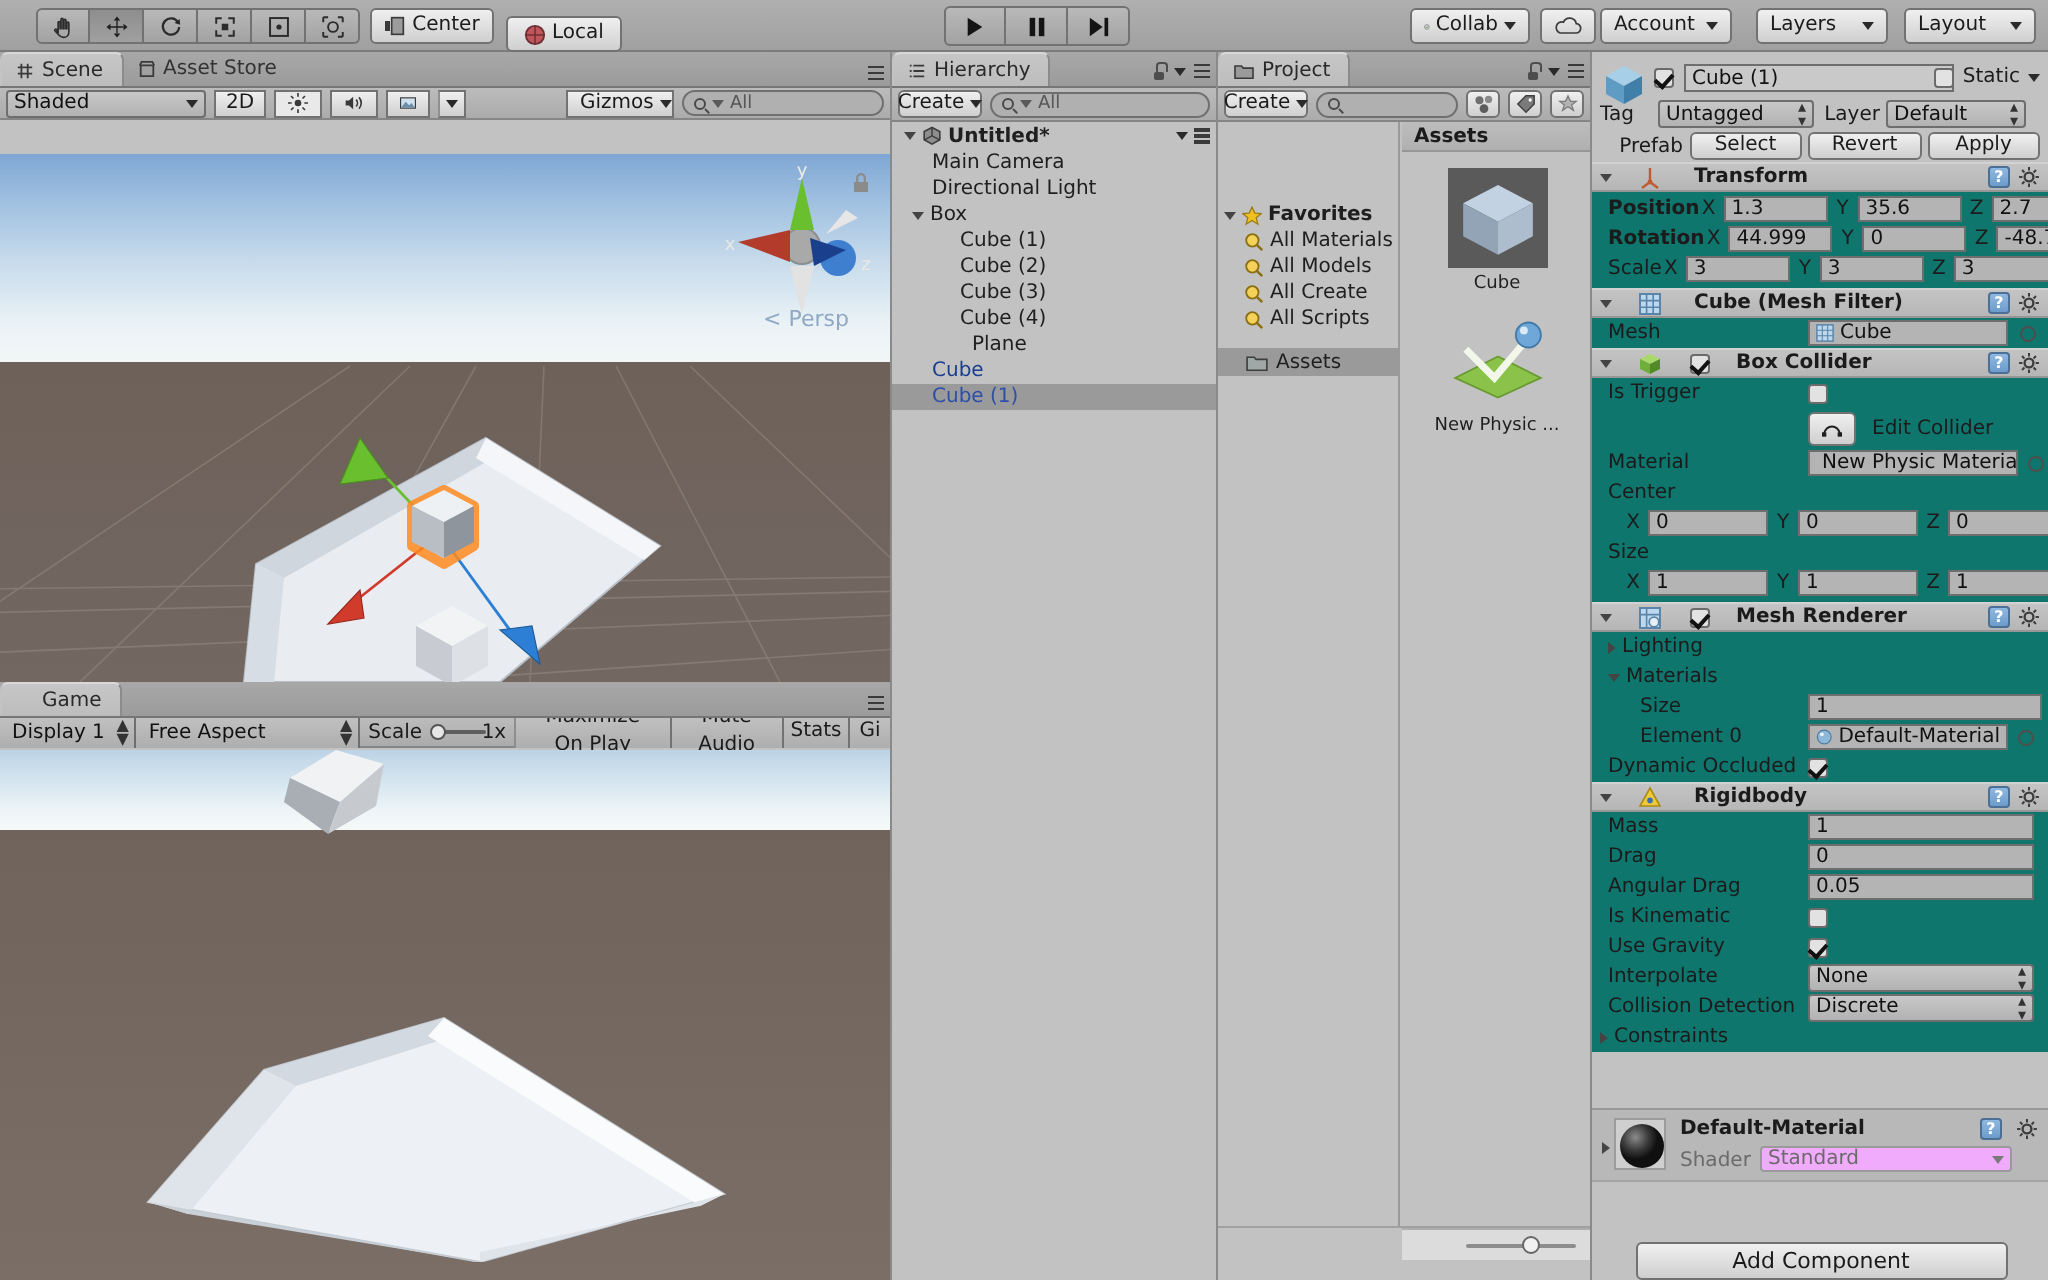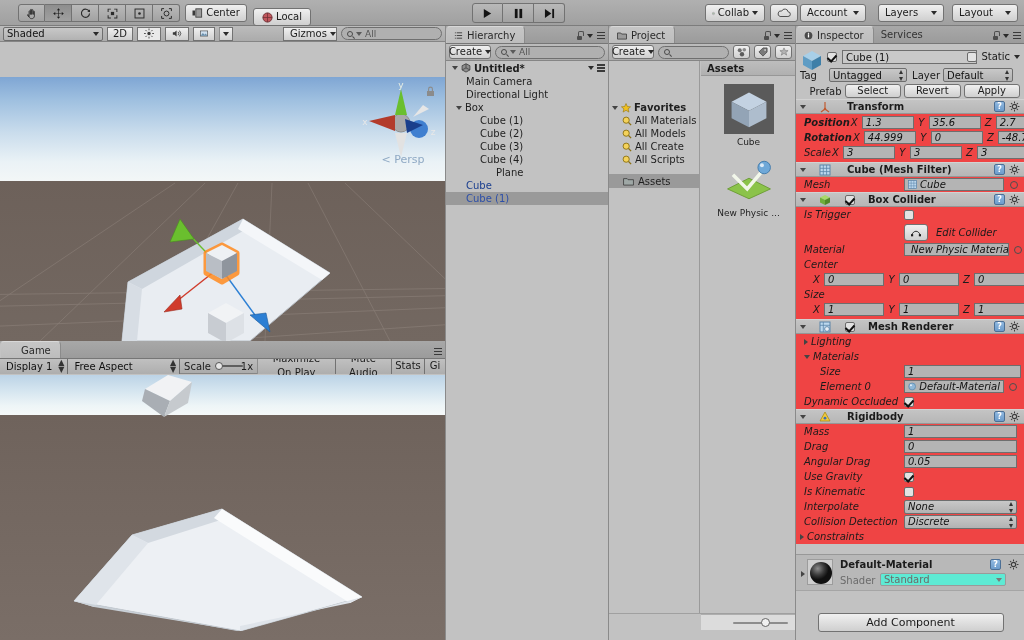--- a/index.html
+++ b/index.html
@@ -95,21 +95,21 @@
   }
   .comp-head {
     height:15px; display:flex; align-items:center; gap:10px; padding:0 4px;
     background:linear-gradient(#c4c4c4,#b6b6b6);
     border-top:1px solid #d2d2d2; border-bottom:1px solid #969696;
     font-size:10px; font-weight:bold;
   }
   .comp-ico { width:12px;height:12px;flex:none; }
   .hq { width:11px;height:11px;background:linear-gradient(#8fb8e0,#6d9ccb);border:1px solid #4c6f95;border-radius:2px;color:#fff;font-size:8px;font-weight:bold;display:flex;align-items:center;justify-content:center;}
   .gear { width:11px;height:11px;flex:none;}
-  .sec { background:#ef4444;font-style:italic; }
+  .sec { background:#0f766e; }
 
   .field-x { display:flex; align-items:center; gap:3px; }
   .axis { width:9px; text-align:center; font-size:10px; color:#1c1c1c;}
 </style>
 </head>
 <body>
 
 <div class="app">
 
   <div style="position:absolute;left:0;top:0;width:1024px;height:26px;background:linear-gradient(#b0b0b0,#a0a0a0);border-bottom:1px solid #7c7c7c;">
@@ -207,20 +207,42 @@
       <span>Layers</span>
       <span class="caret"></span>
     </div>
     <div class="btn" style="position:absolute;left:952px;top:4px;width:66px;height:18px;justify-content:space-between;">
       <span>Layout</span>
       <span class="caret"></span>
     </div>
   </div>
 
   <div style="position:absolute;left:0;top:26px;width:445px;height:315px;background:#c2c2c2;">
+    <div class="tabstrip">
+      <div class="ptab active">
+        <svg width="9" height="9" viewBox="0 0 10 10">
+          <path d="M1 3h8M1 6.5h8M3 1v8M6.5 1v8" stroke="#3a3a3a" stroke-width="1"></path>
+        </svg>
+        <span>Scene</span>
+      </div>
+      <div class="ptab inactive">
+        <svg width="9" height="9" viewBox="0 0 10 10">
+          <path d="M1.5 3h7v6h-7z" fill="none" stroke="#3a3a3a" stroke-width="1"></path>
+          <path d="M1 3l1-2h6l1 2" fill="none" stroke="#3a3a3a" stroke-width="1"></path>
+        </svg>
+        <span>Asset Store</span>
+      </div>
+      <div class="tabstrip-right">
+        <span class="menu-ico">
+            <i></i>
+            <i></i>
+            <i></i>
+          </span>
+      </div>
+    </div>
 
     <div class="panelbar" style="height:16px;">
       <div class="popup" style="width:100px;">
         <span>Shaded</span>
         <span class="caret"></span>
       </div>
       <div class="btn" style="width:26px;height:14px;border-radius:0;">
           <span>2D</span>
         </div>
       <div class="btn" style="width:24px;height:14px;border-radius:0;background:#e9e9e9;">
@@ -459,21 +481,21 @@
           </div>
           <div class="tree-row" style="padding-left: 34px;">
             <span>Cube (2)</span>
           </div>
           <div class="tree-row" style="padding-left: 34px;">
             <span>Cube (3)</span>
           </div>
           <div class="tree-row" style="padding-left: 34px;">
             <span>Cube (4)</span>
           </div>
-          <div class="tree-row" style="padding-left: 50px;">
+          <div class="tree-row" style="padding-left: 40px;">
             <span>Plane</span>
           </div>
           <div class="tree-row" style="padding-left: 20px;">
             <span style="color: rgb(27, 63, 143);">Cube</span>
           </div>
           <div class="tree-row" style="padding-left: 20px; background: rgb(154, 154, 154);">
             <span style="color: rgb(45, 79, 168);">Cube (1)</span>
           </div>
         </div>
     </div>
@@ -605,42 +627,20 @@
       <div style="position:absolute;left:92px;right:0;top:0;height:16px;background:#dcdcdc;border-top:1px solid #aeaeae;display:flex;align-items:center;justify-content:flex-end;padding-right:8px;">
         <span style="position:relative;width:55px;height:9px;display:inline-block;">
           <span style="position:absolute;left:0;top:3.5px;width:55px;height:2px;background:#8d8d8d;border-radius:1px;"></span>
           <span style="position:absolute;left:28px;top:0;width:9px;height:9px;border-radius:50%;background:#f0f0f0;border:1px solid #666;"></span>
         </span>
       </div>
     </div>
   </div>
 
   <div style="position:absolute;left:795px;top:26px;width:229px;height:614px;background:#c2c2c2;border-left:1px solid #8a8a8a;overflow:hidden;">
-    <div class="tabstrip">
-      <div class="ptab active">
-        <svg width="9" height="9" viewBox="0 0 10 10">
-          <circle cx="5" cy="5" r="4.3" fill="#4a4a4a"></circle>
-            <rect x="4.3" y="3.6" width="1.4" height="3.6" fill="#fff"></rect>
-            <rect x="4.3" y="2" width="1.4" height="1.2" fill="#fff"></rect>
-        </svg>
-        <span>Inspector</span>
-      </div>
-      <div class="ptab inactive">
-        <span>Services</span>
-      </div>
-      <div class="tabstrip-right">
-        <span class="lock-ico"></span>
-        <span class="caret"></span>
-        <span class="menu-ico">
-            <i></i>
-            <i></i>
-            <i></i>
-          </span>
-      </div>
-    </div>
 
     <div style="position:relative;height:55px;background:#c2c2c2;padding:3px 4px 0 4px;">
       <svg width="22" height="22" style="position:absolute;left:5px;top:5px;">
         <polygon points="11,2 20,7 11,12 2,7" fill="#a8cfe8"></polygon>
         <polygon points="2,7 11,12 11,21 2,16" fill="#5f9cc4"></polygon>
         <polygon points="20,7 11,12 11,21 20,16" fill="#3f7fa8"></polygon>
       </svg>
       <div style="position:absolute;left:31px;top:6px;display:flex;align-items:center;gap:5px;">
         <span class="chk on"></span>
         <span class="field" style="width:135px;height:14px;background:#c9c9c9;">Cube (1)</span>
@@ -900,26 +900,26 @@
         </div>
         <div class="insp-row">
           <span style="width:100px;">Drag</span>
           <span class="field" style="width:113px;">0</span>
         </div>
         <div class="insp-row">
           <span style="width:100px;">Angular Drag</span>
           <span class="field" style="width:113px;">0.05</span>
         </div>
         <div class="insp-row">
+          <span style="width:100px;">Is Kinematic</span>
+          <span class="chk"></span>
+        </div>
+        <div class="insp-row">
           <span style="width:100px;">Use Gravity</span>
           <span class="chk on"></span>
-        </div>
-        <div class="insp-row">
-          <span style="width:100px;">Is Kinematic</span>
-          <span class="chk"></span>
         </div>
         <div class="insp-row">
           <span style="width:100px;">Interpolate</span>
           <span class="popup" style="width:113px;">
             <span>None</span>
             <span class="updown">▴<br>▾</span>
           </span>
         </div>
         <div class="insp-row">
           <span style="width:100px;">Collision Detection</span>
@@ -942,30 +942,30 @@
             <radialGradient id="mg" cx="35%" cy="30%">
               <stop offset="0%" stop-color="#8c8c8c"></stop>
               <stop offset="60%" stop-color="#3a3a3a"></stop>
               <stop offset="100%" stop-color="#101010"></stop>
             </radialGradient>
           </defs>
         <circle cx="13" cy="13" r="11" fill="url(#mg)"></circle>
       </svg>
       <span style="position:absolute;left:44px;top:4px;font-weight:bold;font-size:10px;">Default-Material</span>
       <span style="position:absolute;left:44px;top:20px;color:#6b6b6b;font-size:10px;">Shader</span>
-      <span class="popup" style="position:absolute;left:84px;top:18px;width:126px;height:13px;background:#5eead4;border-color:#9a9a9a;color:#6b6b6b;">
+      <span class="popup" style="position:absolute;left:84px;top:18px;width:126px;height:13px;background:#f0abfc;border-color:#9a9a9a;color:#6b6b6b;">
         <span>Standard</span>
         <span class="caret" style="border-top-color:#7a7a7a;"></span>
       </span>
       <span style="position:absolute;right:24px;top:4px;" class="hq">?</span>
       <svg class="gear" style="position:absolute;right:6px;top:4px;" viewBox="0 0 12 12">
         <circle cx="6" cy="6" r="2.4" fill="none" stroke="#3d3d3d" stroke-width="1.3"></circle>
         <path d="M6 .6v1.8M6 9.6v1.8M.6 6h1.8M9.6 6h1.8M2.2 2.2l1.3 1.3M8.5 8.5l1.3 1.3M9.8 2.2 8.5 3.5M3.5 8.5 2.2 9.8" stroke="#3d3d3d" stroke-width="1.1"></path>
       </svg>
     </div>
 
-    <div style="position:absolute;left:0;top:564px;width:229px;height:50px;background:#c2c2c2;border-top:1px solid #a5a5a5;display:flex;align-items:center;justify-content:center;padding-top:14px;">
+    <div style="position:absolute;left:0;top:564px;width:229px;height:50px;background:#c2c2c2;border-top:1px solid #a5a5a5;display:flex;align-items:flex-end;justify-content:center;padding-top:14px;">
       <div class="btn" style="width:186px;height:19px;font-size:11px;">Add Component</div>
     </div>
   </div>
 
   <div style="position:absolute;left:0;bottom:0;width:795px;height:0;"></div>
 </div>
 
 </body></html>

